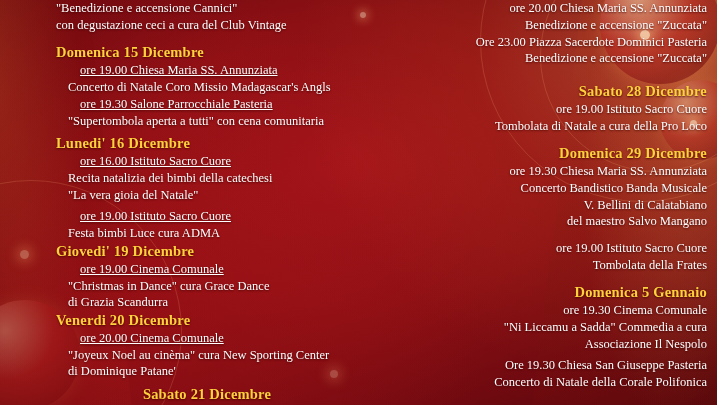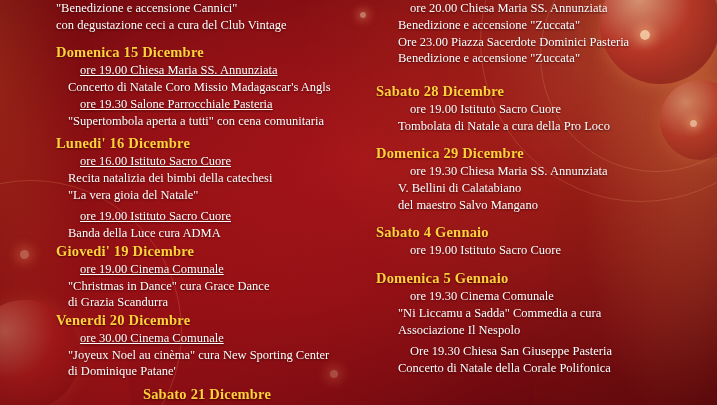--- a/index.html
+++ b/index.html
@@ -71,21 +71,21 @@
     position: absolute;
     inset: 0;
     display: flex;
     z-index: 5;
   }
   .col {
     position: relative;
     box-sizing: border-box;
   }
   .col-left  { width: 352px; padding: 0 6px 0 34px; }
-  .col-right { width: 365px; padding: 0 10px 0 24px; }
+  .col-right { width: 365px; padding: 0 10px 0 24px; text-align: right; }
 
   .day {
     color: #ffd23c;
     font-weight: bold;
     font-size: 14.5px;
     line-height: 19px;
     letter-spacing: 0.2px;
     text-shadow: 0 1px 2px rgba(60,0,0,0.75);
     white-space: nowrap;
   }
@@ -148,50 +148,51 @@
         <div class="line i2">Concerto di  Natale Coro  Missio Madagascar's Angls</div>
         <div class="time i2">ore 19.30  Salone Parrocchiale Pasteria</div>
         <div class="line i2">"Supertombola aperta a tutti" con cena comunitaria</div>
         <div class="spacer-s"></div>
         <div class="day indent-1">Lunedi'  16 Dicembre</div>
         <div class="time i2">ore 16.00    Istituto Sacro Cuore</div>
         <div class="line i2"> Recita natalizia dei bimbi della catechesi</div>
         <div class="line i2">"La vera gioia del Natale"</div>
         <div class="spacer-s"></div>
         <div class="time i2">ore 19.00    Istituto Sacro Cuore</div>
-        <div class="line i2">Banda della Luce cura ADMA</div>
+        <div class="line i2">Festa bimbi Luce cura ADMA</div>
         <div class="day indent-1">Giovedi'  19 Dicembre</div>
         <div class="time i2">ore 19.00   Cinema Comunale</div>
         <div class="line i2">"Christmas in Dance" cura Grace Dance</div>
         <div class="line i2">di Grazia Scandurra</div>
         <div class="day indent-1">Venerdi 20 Dicembre</div>
-        <div class="time i2">ore 30.00   Cinema Comunale</div>
+        <div class="time i2">ore 20.00   Cinema Comunale</div>
         <div class="line i2">"Joyeux Noel au cinèma" cura New Sporting  Center</div>
         <div class="line i2">di Dominique Patane'</div>
         <div class="spacer-s"></div>
         <div class="day indent-2">Sabato 21 Dicembre</div>
         <div class="time i2">ore 19.00     Cinema Comunale</div>
       </div>
     <div class="col col-right" id="col-right">
         <div class="time i1">ore 20.00  Chiesa Maria SS. Annunziata</div>
         <div class="line i1">Benedizione e accensione  "Zuccata"</div>
         <div class="line i1">Ore 23.00   Piazza Sacerdote Dominici  Pasteria</div>
         <div class="line i1">Benedizione e accensione "Zuccata"</div>
         <div class="spacer-l"></div>
         <div class="day">Sabato  28  Dicembre</div>
         <div class="time i1">ore 19.00   Istituto Sacro Cuore</div>
         <div class="line i1">Tombolata di Natale  a cura della Pro Loco</div>
         <div class="spacer-m"></div>
         <div class="day">Domenica 29 Dicembre</div>
         <div class="time i1">ore 19.30  Chiesa Maria SS. Annunziata</div>
+        <div class="line i1">Concerto Bandistico Banda Musicale</div>
         <div class="line i1">V. Bellini di Calatabiano</div>
         <div class="line i1">del  maestro Salvo Mangano</div>
         <div class="spacer-m"></div>
-        <div class="day">Sabato 4 Gennaio</div>
         <div class="time i1">ore 19.00   Istituto Sacro Cuore</div>
+        <div class="line i1">Tombolata della Frates</div>
         <div class="spacer-m"></div>
         <div class="day">Domenica  5 Gennaio</div>
         <div class="time i1">ore 19.30  Cinema Comunale</div>
         <div class="line i1">"Ni Liccamu a Sadda" Commedia a cura</div>
         <div class="line i1">Associazione  Il Nespolo</div>
         <div class="spacer-s"></div>
         <div class="time i1">Ore 19.30 Chiesa San Giuseppe Pasteria</div>
         <div class="line i1">Concerto di Natale della Corale Polifonica</div>
       </div>
   </div>

